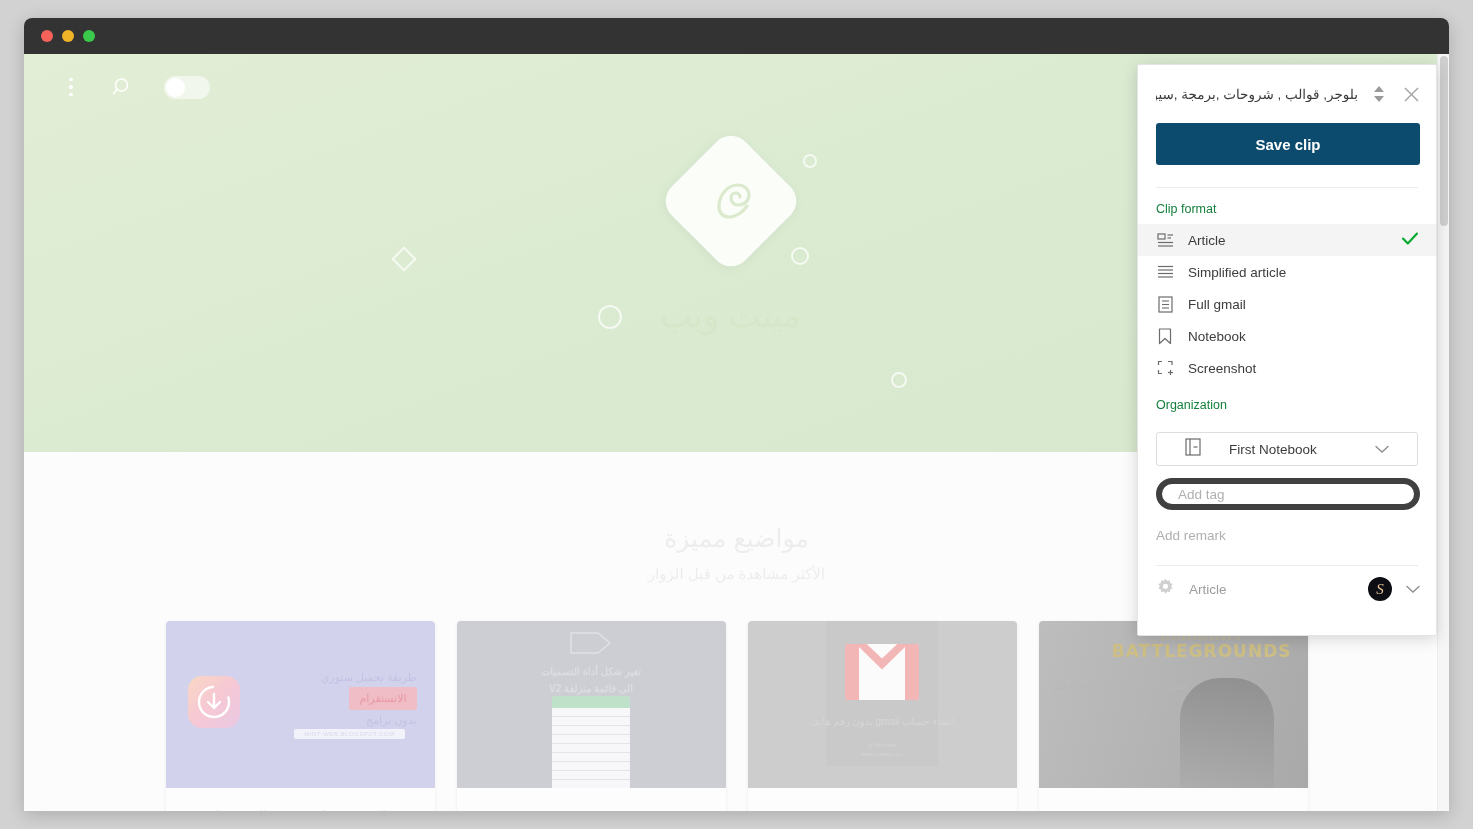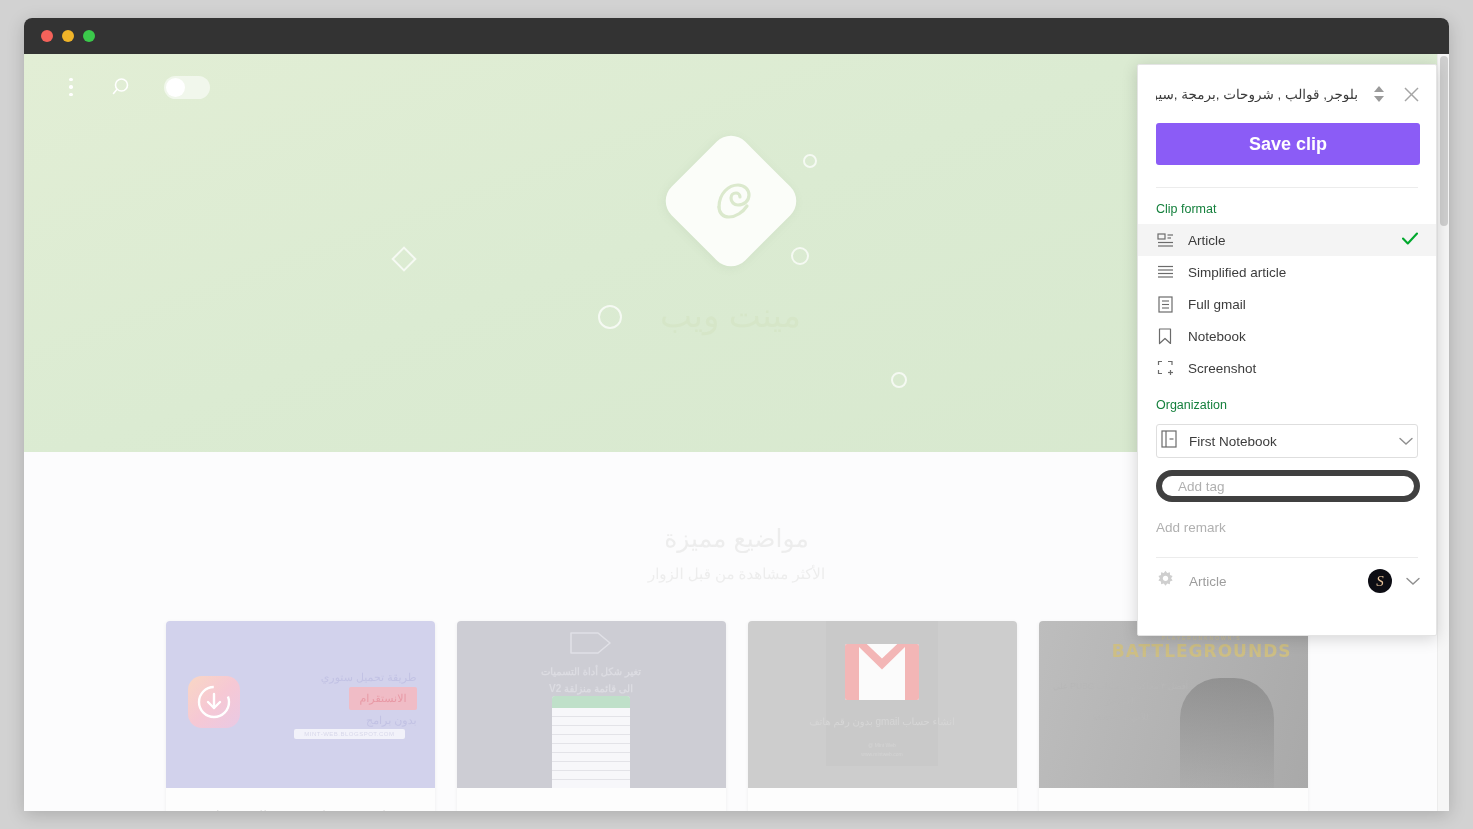--- a/index.html
+++ b/index.html
@@ -329,25 +329,25 @@
   }
   .hdr-btn {
     width: 22px; height: 22px;
     display: flex; align-items: center; justify-content: center;
     flex: none;
   }
   #save-clip-button {
     display: block;
     margin: 0 18px;
     width: 264px; height: 42px;
-    background: #8b5cf6;
+    background: #0c4a6e;
     color: #ffffff;
     border: none;
     border-radius: 3px;
-    font-size: 18px;
+    font-size: 15px;
     font-weight: bold;
     font-family: "Liberation Sans", sans-serif;
     cursor: pointer;
   }
   #clip-divider {
     margin: 22px 18px 0;
     height: 1px;
     background: #ececec;
   }
   .section-label {
@@ -370,28 +370,28 @@
     flex: none;
   }
   .format-item .fi-label {
     flex: 1;
     font-size: 13.5px;
     color: #3c3c3c;
   }
   .format-item .fi-check { width: 16px; flex: none; }
 
   #notebook-select {
-    margin: 4px 18px;
+    margin: 12px 18px;
     height: 34px;
     border: 1px solid #dedede;
     border-radius: 3px;
     display: flex;
     align-items: center;
-    padding: 0 4px;
-    gap: 12px;
+    padding: 0 28px;
+    gap: 28px;
     cursor: pointer;
   }
   #notebook-select .nb-label {
     flex: 1;
     font-size: 13.5px;
     color: #3c3c3c;
   }
   #tag-input {
     display: block;
     margin: 12px 18px 0;

